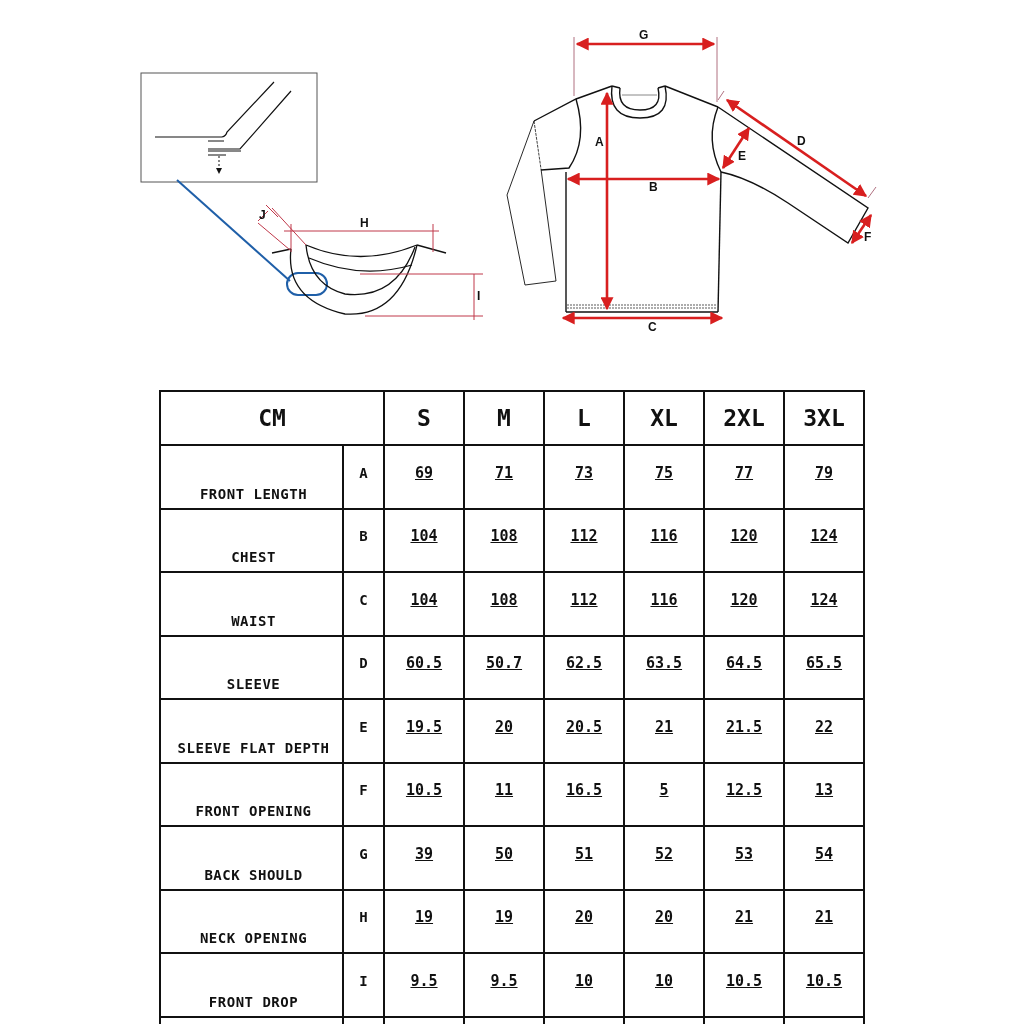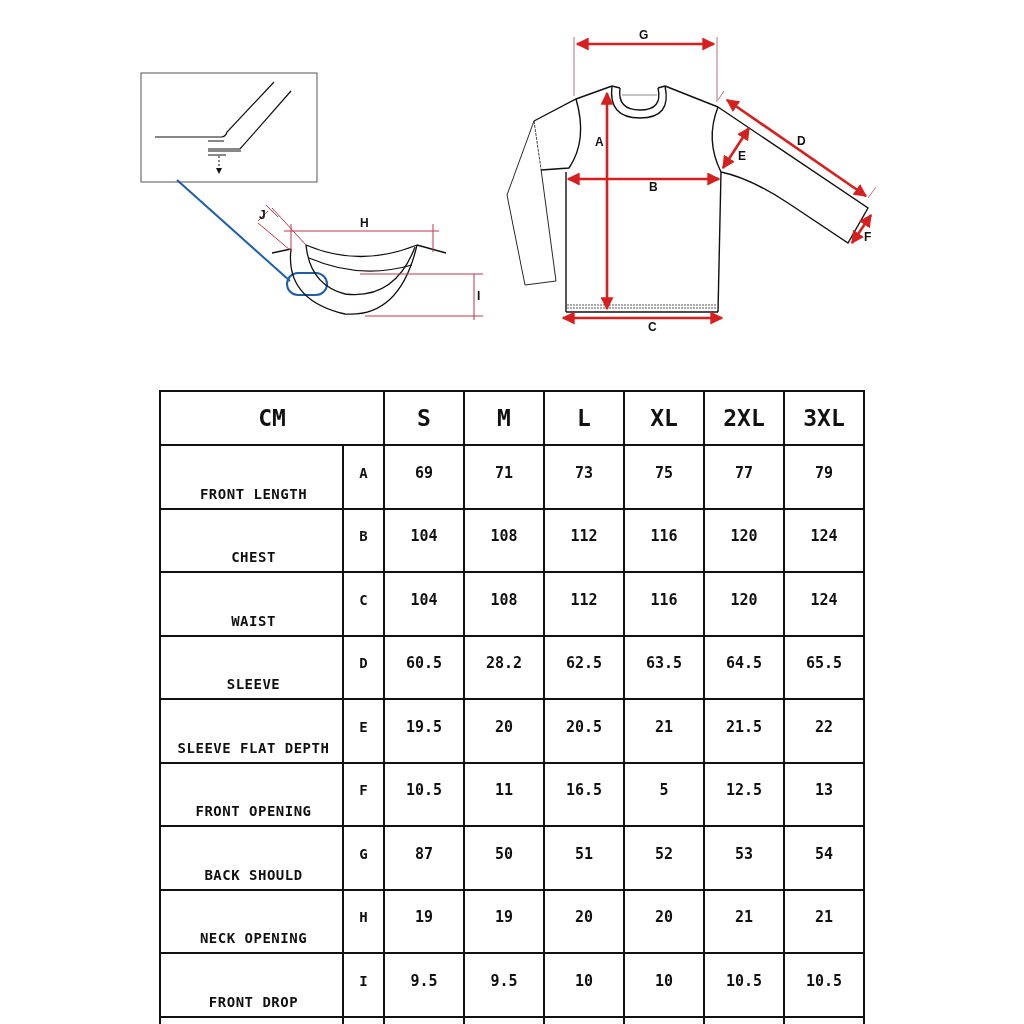--- a/index.html
+++ b/index.html
@@ -13,21 +13,21 @@
     width: 704px;
   }
   table.size-chart td, table.size-chart th {
     border: 2px solid #111; padding: 0; text-align: center;
     font-family: "DejaVu Sans Mono", monospace; font-weight: bold; color: #111;
   }
   table.size-chart th { height: 52px; font-size: 23px; }
   table.size-chart td { height: 53.5px; font-size: 15px; }
   td.name-cell { text-align: right; vertical-align: bottom; font-size: 14px !important; padding: 0 0 6px 4px !important; letter-spacing: 0.5px; white-space: nowrap; }
   td.code-cell { font-size: 14px !important; vertical-align: middle; padding-bottom: 8px !important; }
-  td.val-cell { vertical-align: middle; padding-bottom: 8px !important; }
+  td.val-cell { vertical-align: middle; padding-bottom: 8px !important; text-decoration: underline; }
 </style>
 </head>
 <body>
 
 <div class="diagram">
   <svg width="1024" height="370" viewBox="0 0 1024 370">
     <defs>
       <marker id="arr" viewBox="0 0 10 10" refX="9" refY="5" markerWidth="5" markerHeight="5" orient="auto-start-reverse">
         <path d="M0,0 L10,5 L0,10 z" fill="#d81f1f"></path>
       </marker>
@@ -178,21 +178,21 @@
     <td class="val-cell">108</td>
     <td class="val-cell">112</td>
     <td class="val-cell">116</td>
     <td class="val-cell">120</td>
     <td class="val-cell">124</td>
   </tr>
       <tr>
     <td class="name-cell">SLEEVE</td>
     <td class="code-cell">D</td>
     <td class="val-cell">60.5</td>
-    <td class="val-cell">28.2</td>
+    <td class="val-cell">50.7</td>
     <td class="val-cell">62.5</td>
     <td class="val-cell">63.5</td>
     <td class="val-cell">64.5</td>
     <td class="val-cell">65.5</td>
   </tr>
       <tr>
     <td class="name-cell">SLEEVE FLAT DEPTH</td>
     <td class="code-cell">E</td>
     <td class="val-cell">19.5</td>
     <td class="val-cell">20</td>
@@ -207,21 +207,21 @@
     <td class="val-cell">10.5</td>
     <td class="val-cell">11</td>
     <td class="val-cell">16.5</td>
     <td class="val-cell">5</td>
     <td class="val-cell">12.5</td>
     <td class="val-cell">13</td>
   </tr>
       <tr>
     <td class="name-cell">BACK SHOULD</td>
     <td class="code-cell">G</td>
-    <td class="val-cell">87</td>
+    <td class="val-cell">39</td>
     <td class="val-cell">50</td>
     <td class="val-cell">51</td>
     <td class="val-cell">52</td>
     <td class="val-cell">53</td>
     <td class="val-cell">54</td>
   </tr>
       <tr>
     <td class="name-cell">NECK OPENING</td>
     <td class="code-cell">H</td>
     <td class="val-cell">19</td>

